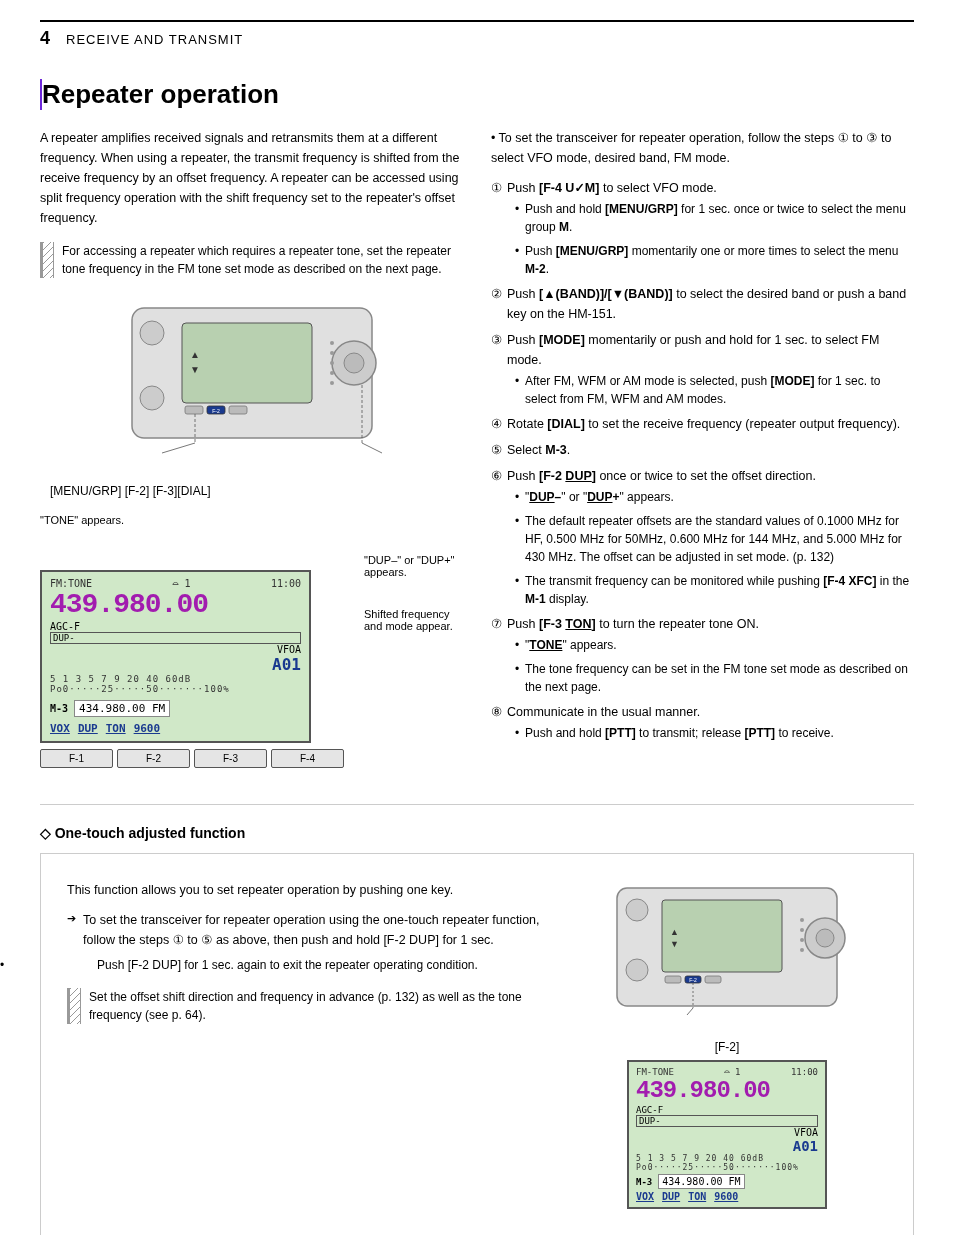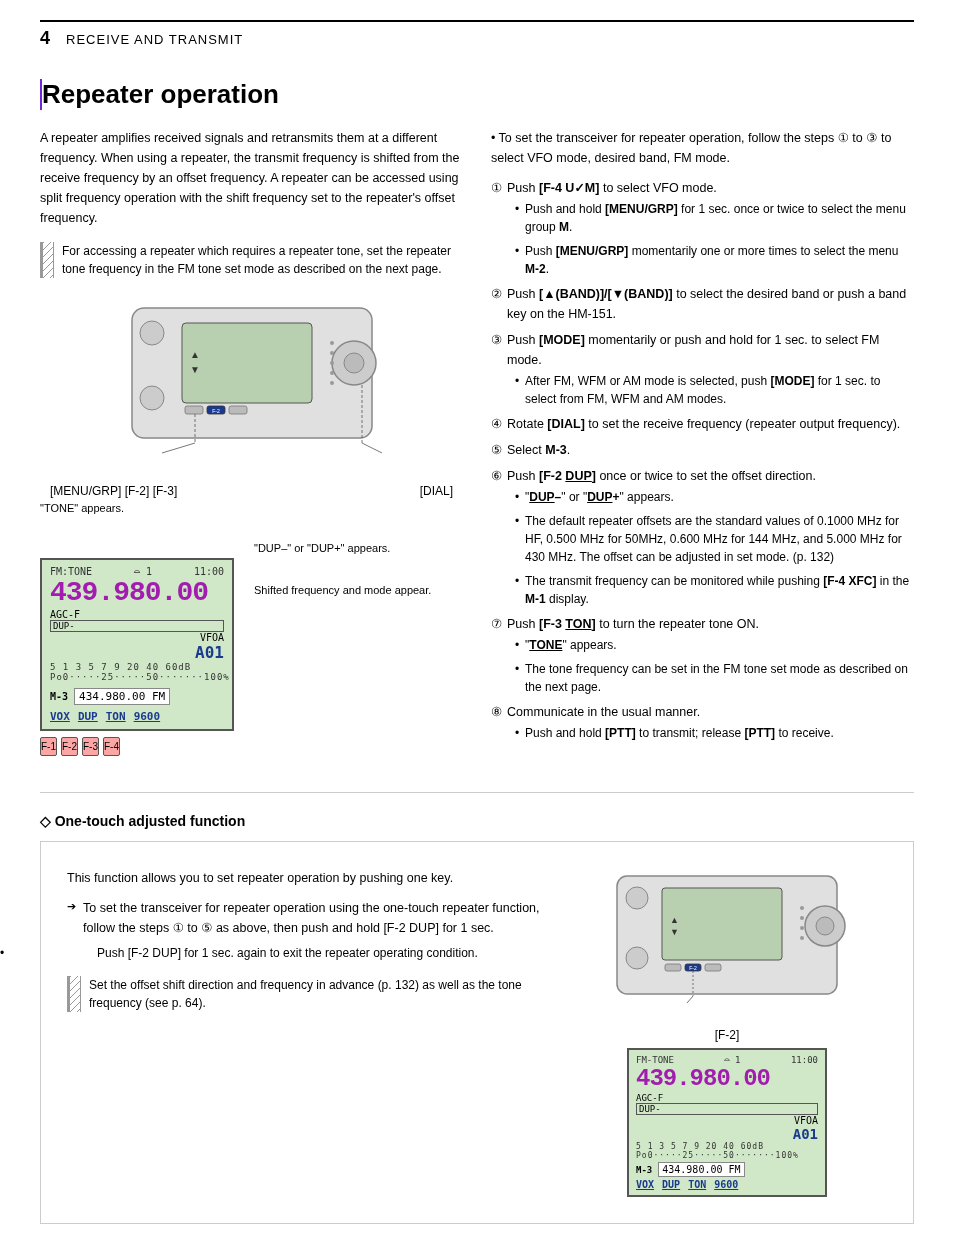--- a/index.html
+++ b/index.html
@@ -80,45 +80,44 @@
     
     .radio-image-container {
       display: flex;
       justify-content: center;
       margin: 16px 0;
     }
 
     
     .radio-labels {
       display: flex;
-      justify-content: space-between;
       font-size: 12px;
       padding: 0 10px;
-      margin-bottom: 4px;
+      margin-bottom: 16px;
     }
 
     
     .lcd-section {
       display: flex;
       gap: 20px;
       align-items: flex-start;
       margin-bottom: 16px;
     }
     .lcd-wrapper {
       position: relative;
       flex-shrink: 0;
     }
     .lcd-callout {
       font-size: 11px;
       margin-bottom: 4px;
     }
     .lcd-display {
       border: 2px solid #555;
       background: #d0e8c8;
-      width: 194px;
+      width: 271px;
       padding: 6px 8px;
       font-family: monospace;
       margin-top: 44px;
     }
     .lcd-top-row {
       display: flex;
       justify-content: space-between;
       font-size: 10px;
       color: #333;
       margin-bottom: 2px;
@@ -179,23 +178,23 @@
       font-weight: bold;
     }
     
     .func-keys {
       display: flex;
       gap: 4px;
       margin-top: 6px;
     }
     .func-key {
       border: 1px solid #555;
-      background: #fca5a5;
+      background: #e5e5e5;
       font-size: 10px;
-      padding: 3px 0;
+      padding: 3px 28px;
       border-radius: 2px;
     }
 
     
     .step-list {
       list-style: none;
       padding: 0;
     }
     .step-list li {
       font-size: 12.5px;

